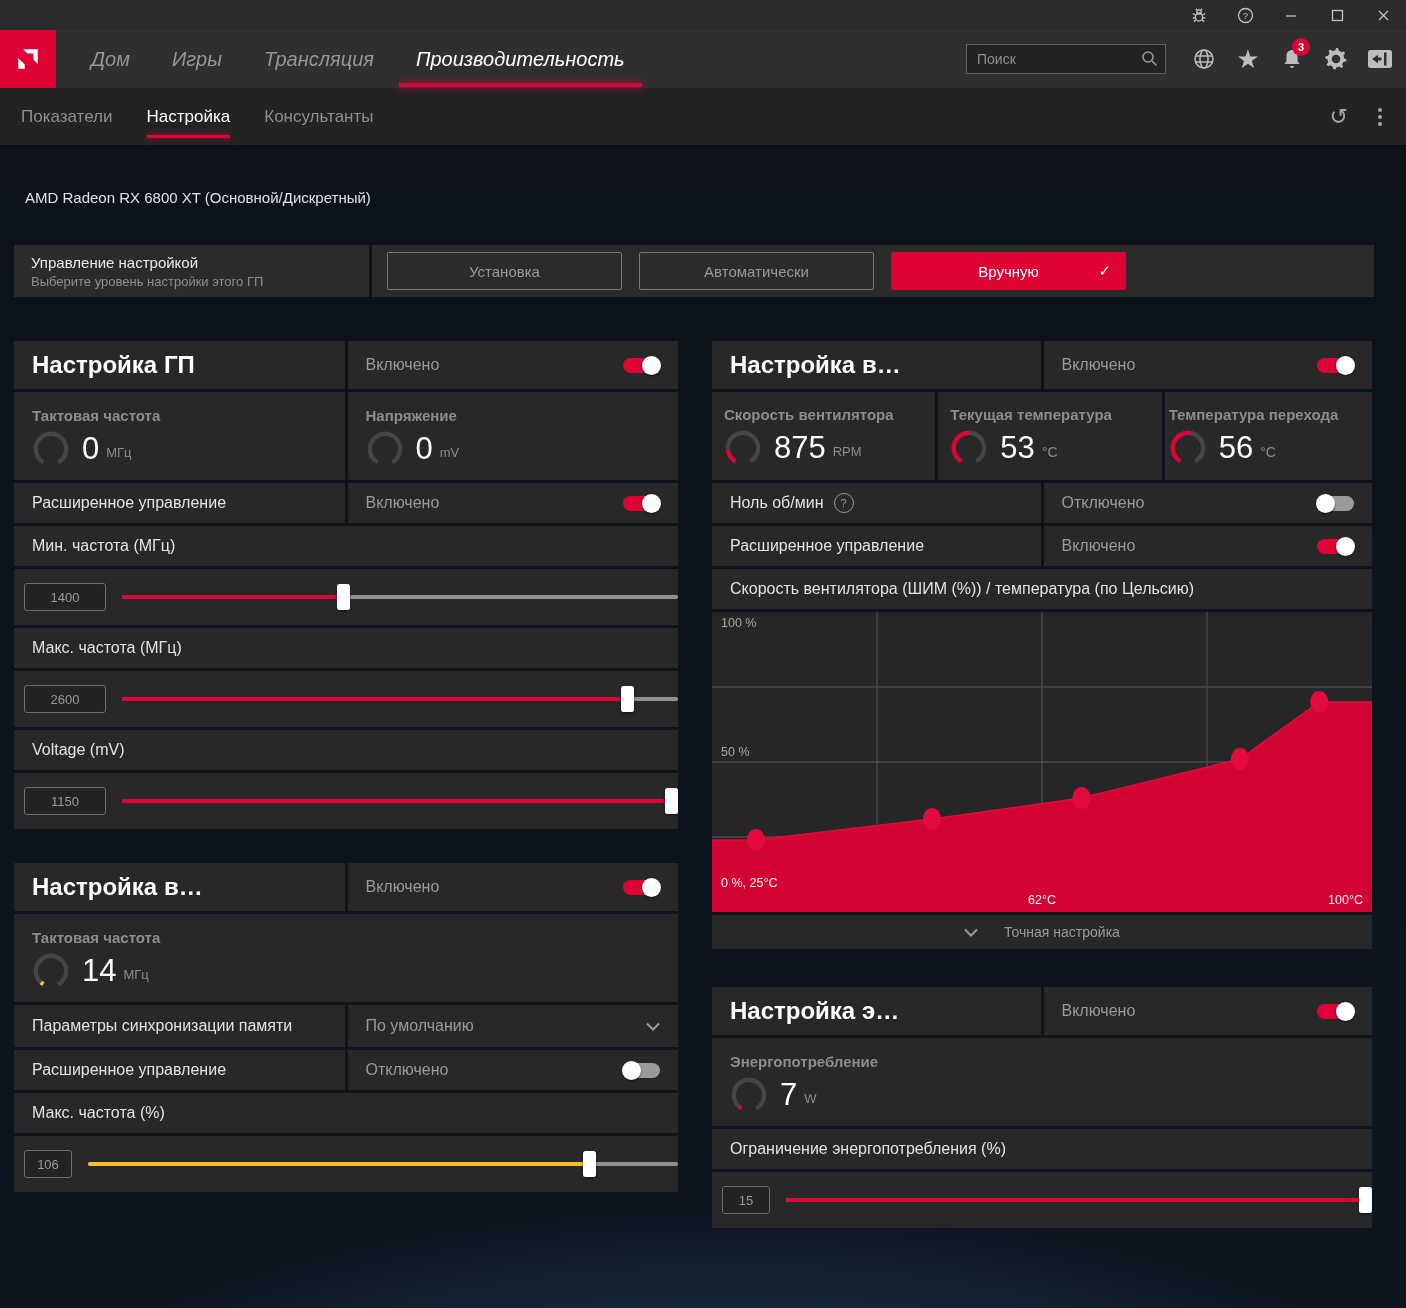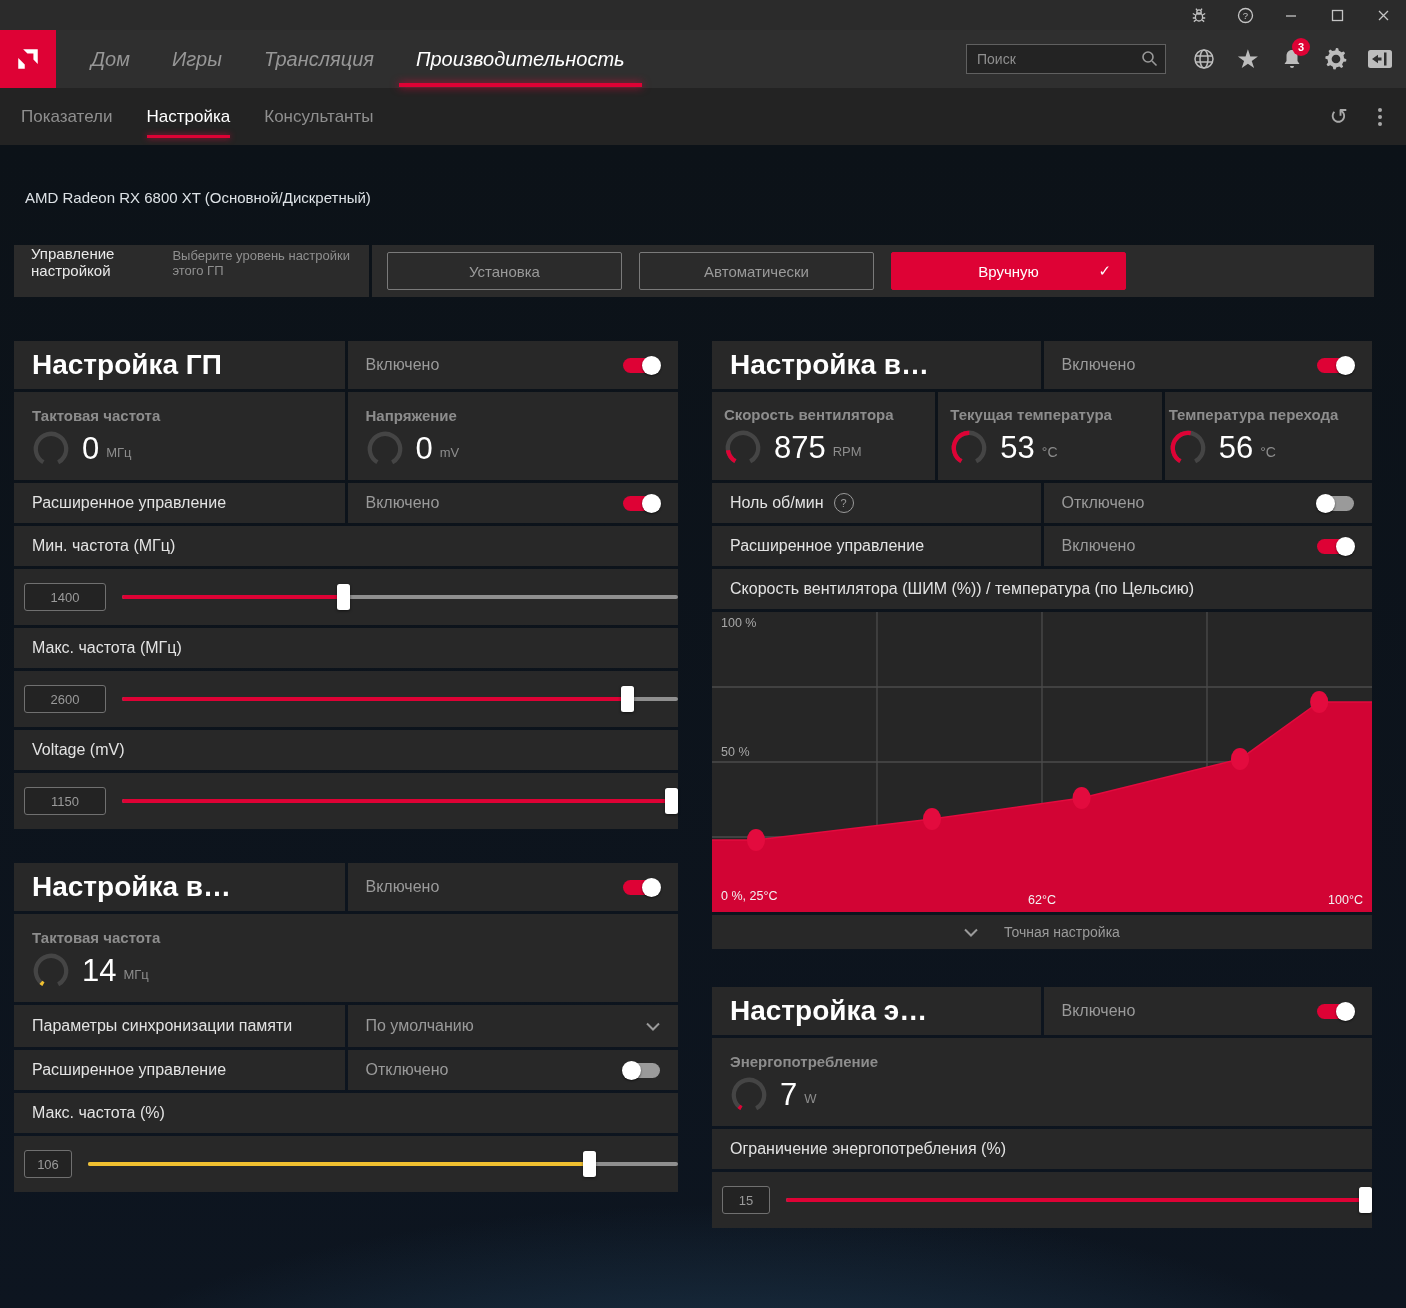--- a/index.html
+++ b/index.html
@@ -37,38 +37,38 @@
   .undo-glyph{font-size:22px;line-height:1;}
   .kebab{display:flex;flex-direction:column;gap:3px;}
   .kebab i{width:4px;height:4px;border-radius:50%;background:#a8a8a8;}
   
   .content{position:absolute;top:145px;left:0;right:0;bottom:0;
      background:radial-gradient(1200px 430px at 52% 114%, #23425c 0%, rgba(13,21,30,0) 62%),
                 linear-gradient(#0c1218 0%, #0d1520 100%);}
   .gpu-label{position:absolute;left:25px;top:44px;font-size:15px;color:#dde2e6;}
   
   .strip{position:absolute;left:14px;top:100px;width:1360px;height:52px;display:flex;gap:3px;}
-  .strip-info{width:338px;background:#2b2b2b;display:flex;flex-direction:row;justify-content:center;padding-left:17px;}
+  .strip-info{width:338px;background:#2b2b2b;display:flex;flex-direction:column;justify-content:center;padding-left:17px;}
   .strip-title{font-size:15px;color:#eaeaea;}
   .strip-sub{font-size:13px;color:#8f8f8f;margin-top:3px;}
   .strip-btns{flex:1;background:#2b2b2b;display:flex;align-items:center;padding-left:15px;gap:17px;}
   .seg-btn{width:233px;height:36px;border:1px solid #7a7a7a;border-radius:2px;background:transparent;
       color:#9a9a9a;font-size:15px;font-family:inherit;display:flex;align-items:center;justify-content:center;position:relative;}
   .seg-btn.selected{background:var(--accent);border-color:var(--accent);color:#fff;}
   .seg-btn .check{position:absolute;right:14px;font-size:15px;color:#fff;}
   
   .col{position:absolute;top:196px;display:flex;flex-direction:column;}
   .col-left{left:14px;width:664px;}
   .col-right{left:712px;width:660px;}
   .panel{display:flex;flex-direction:column;gap:3px;}
   .row{display:flex;gap:3px;}
   .cell{background:#282828;display:flex;align-items:center;padding:0 18px;box-sizing:border-box;}
   .c-half{flex:1;}
   .r-head{height:48px;}
-  .panel-title{font-size:28px;font-weight:700;color:#fff;}
+  .panel-title{font-size:24px;font-weight:700;color:#fff;}
   .status-cell{justify-content:space-between;}
   .status-txt{font-size:16px;color:#9a9a9a;}
   .r-stats{height:88px;}
   .stat-cell{flex:1;flex-direction:column;align-items:flex-start;justify-content:center;padding-top:2px;}
   .stat-label{font-size:15px;font-weight:700;color:#8d8d8d;margin-bottom:6px;}
   .stat-val{display:flex;align-items:center;}
   .stat-num{font-size:31px;color:#fff;margin-left:12px;}
   .stat-unit{font-size:13px;color:#8d8d8d;margin-left:7px;margin-top:8px;}
   .r-line{height:40px;}
   .row-label{font-size:16px;color:#e3e3e3;}
@@ -93,21 +93,21 @@
   .gauge{flex:none;}
   
   .help-circ{width:18px;height:18px;border:1px solid #9a9a9a;border-radius:50%;color:#9a9a9a;font-size:11px;
       display:inline-flex;align-items:center;justify-content:center;margin-left:10px;flex:none;}
   
   .chart-cell{height:300px;background:#262626;position:relative;padding:0;display:block;}
   .chart-cell svg{position:absolute;inset:0;width:100%;height:100%;}
   .ch-lbl{position:absolute;font-size:12.5px;color:#a8a8a8;pointer-events:none;}
   .ch-top{left:9px;top:4px;}
   .ch-mid{left:9px;top:calc(50% - 17px);}
-  .ch-bl{left:9px;bottom:9px;color:#f2f2f2;}
+  .ch-bl{left:9px;bottom:22px;color:#f2f2f2;}
   .ch-bc{left:50%;transform:translateX(-50%);bottom:5px;color:#f2f2f2;}
   .ch-br{right:9px;bottom:5px;color:#f2f2f2;}
   .r-foot{height:34px;justify-content:center;gap:26px;color:#9b9b9b;font-size:14px;}
   .chev{flex:none;}
 </style>
 </head>
 <body>
 
 <div class="app">
 

